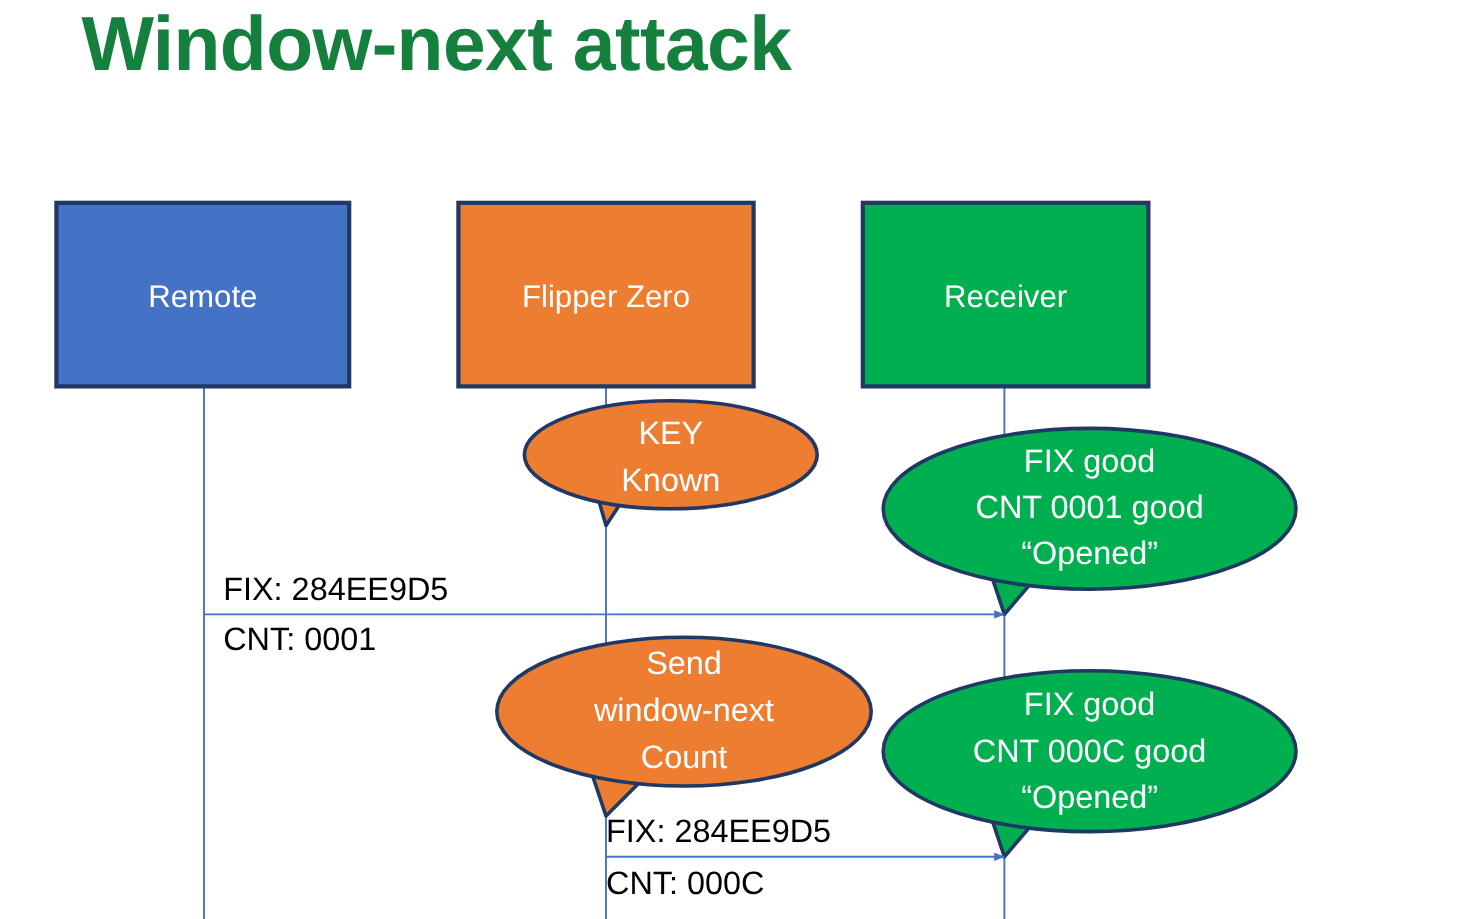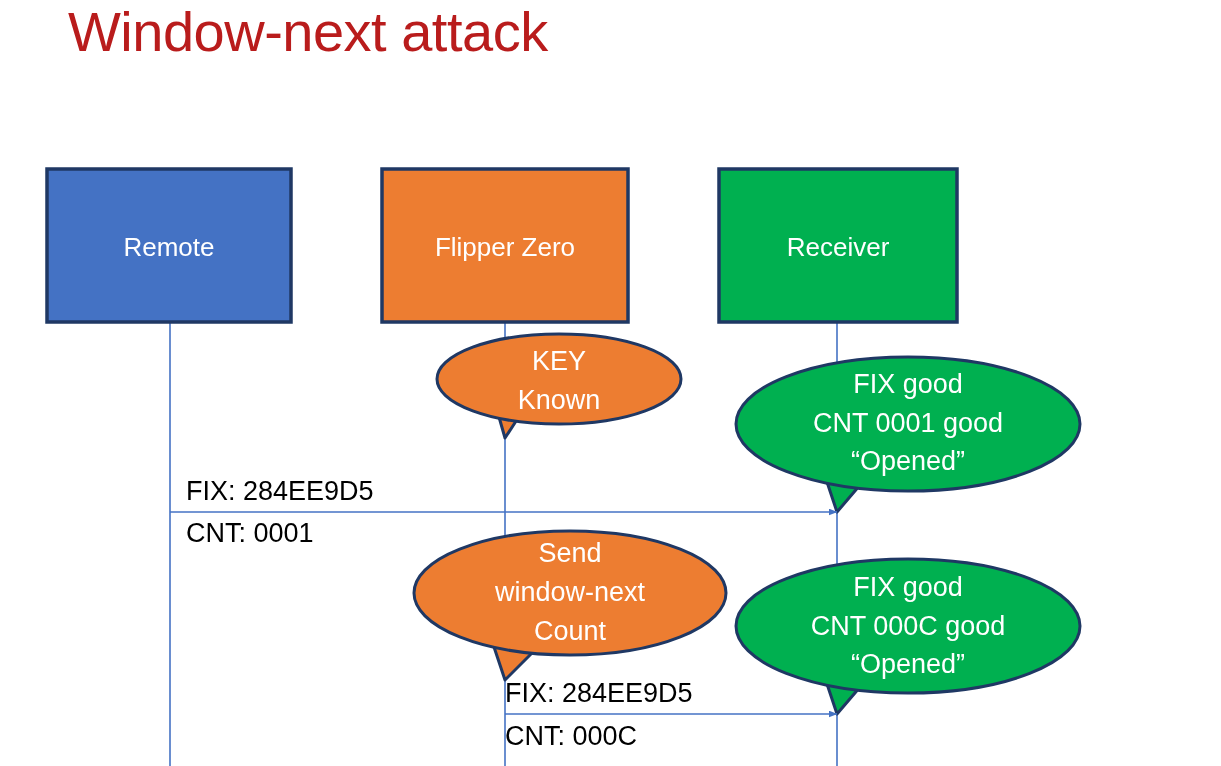--- a/index.html
+++ b/index.html
@@ -18,25 +18,25 @@
   #slide {
     position: absolute;
     left: 0; top: 0;
     width: 1221px;
     height: 766px;
   }
   #slide-title {
     position: absolute;
     left: 68px;
     top: 2px;
-    font-size: 56px;
-    font-weight: 400;
+    font-size: 64px;
+    font-weight: 700;
     letter-spacing: -0.5px;
     line-height: 1.08;
-    color: #b91c1c;
+    color: #15803d;
     white-space: nowrap;
   }
   svg.diagram {
     position: absolute;
     left: 0; top: 0;
     width: 1221px;
     height: 766px;
     overflow: visible;
   }
   .actor-label {

